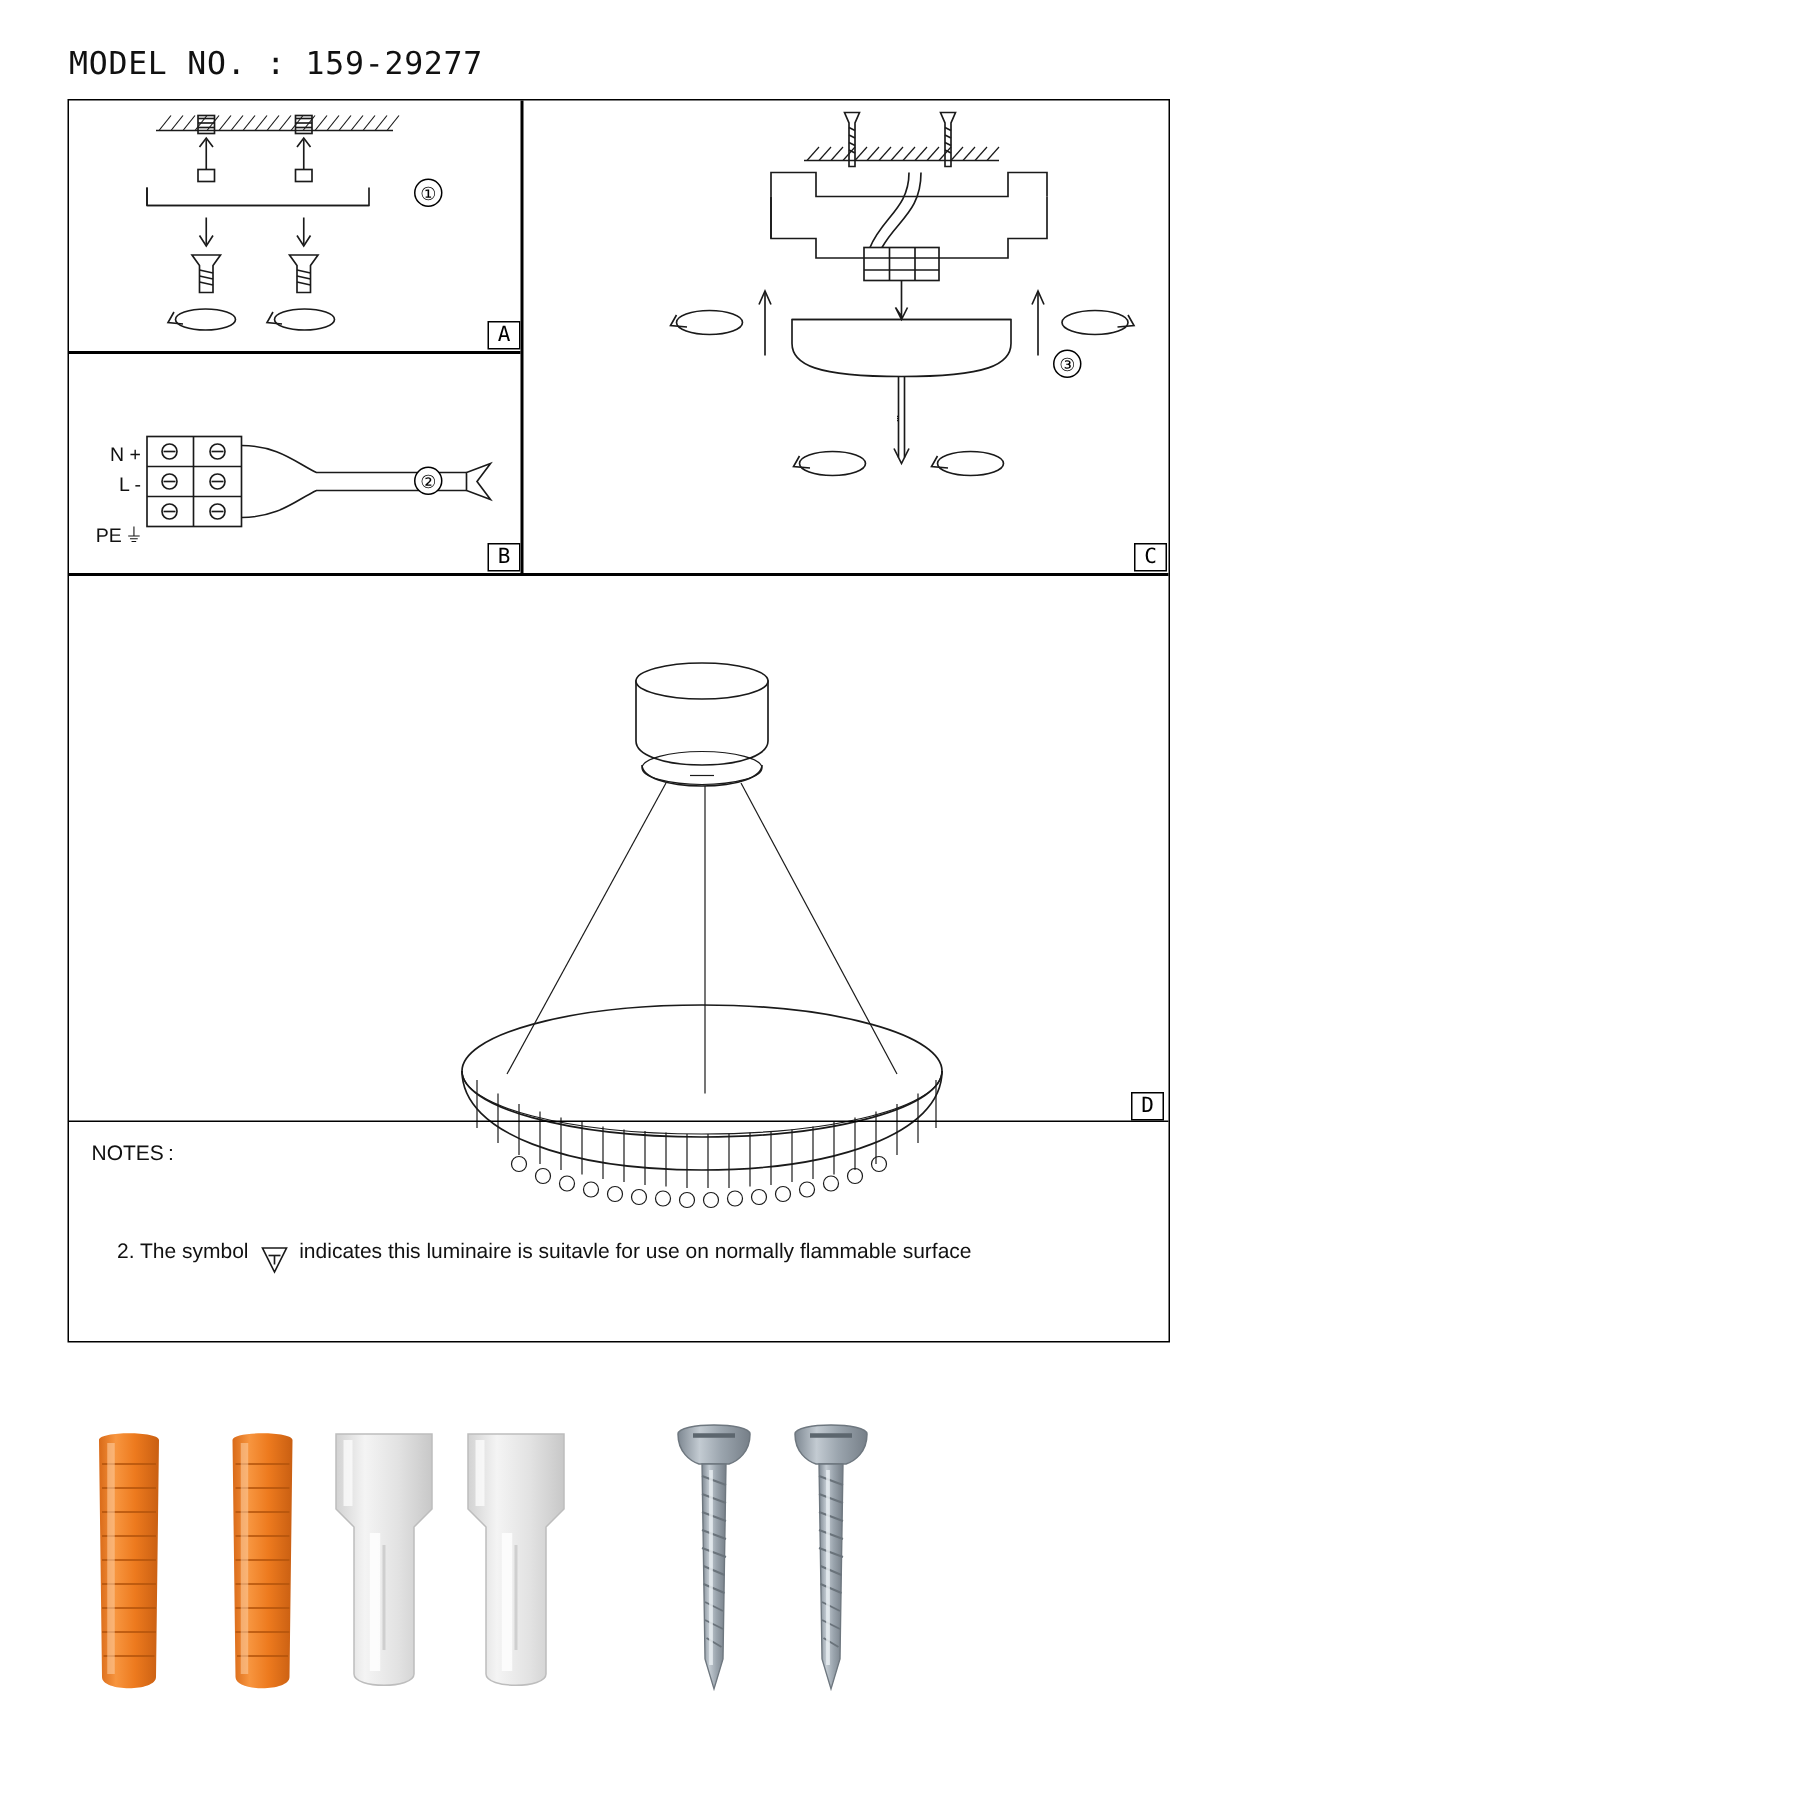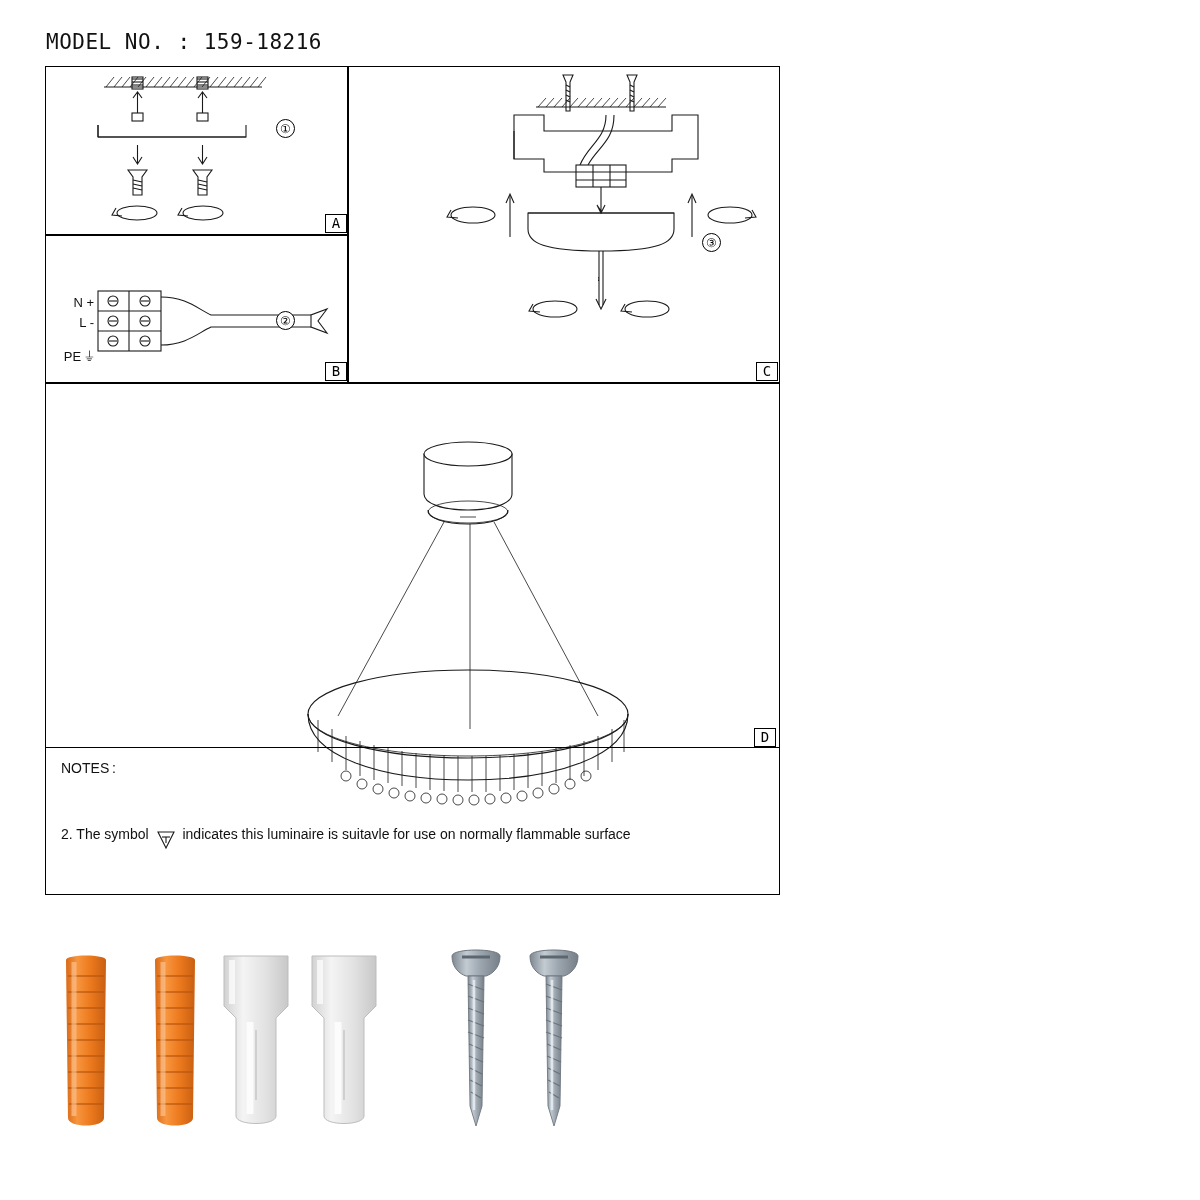--- a/index.html
+++ b/index.html
@@ -71,21 +71,21 @@
   }
   .note-row {
     position: absolute;
     left: 15px;
     font-family: "Liberation Sans", sans-serif;
     font-size: 14px;
     color: #111;
     white-space: nowrap;
   }
   .note-row.r1 { top: 42px; }
-  .note-row.r2 { top: 76px; }
+  .note-row.r2 { top: 76px; margin-left: 17px; }
   .note-row.r3 { top: 110px; }
   .note-sym { display: inline-block; position: relative; vertical-align: middle; }
 
   
   .termlabels {
     position: absolute;
     font-family: "Liberation Sans", sans-serif;
     font-size: 13px; color: #111;
     text-align: right;
   }
@@ -93,21 +93,21 @@
   .parts { position: absolute; left: 0; top: 930px; width: 1200px; height: 230px; }
 
   svg { display: block; overflow: visible; }
   .st { fill: none; stroke: #1a1a1a; stroke-width: 1.1; }
   .st-thin { fill: none; stroke: #1a1a1a; stroke-width: 0.8; }
   .st-fillw { fill: #fff; stroke: #1a1a1a; stroke-width: 1.1; }
 </style>
 </head>
 <body>
 
-<div class="model-no">MODEL NO. : 159-18216</div>
+<div class="model-no">MODEL NO. : 159-29277</div>
 
 <div class="sheet">
 
   <div class="vline" style="left:301px; top:0; width:1.5px; height:315px;"></div>
   <div class="hline" style="left:0; top:167px; width:301px; height:1.5px;"></div>
   <div class="hline" style="left:0; top:315px; width:733px; height:1.5px;"></div>
 
   <div class="panel" style="left:0; top:0; width:301px; height:167px;">
     <svg width="301" height="167" viewBox="0 0 301 167">
 

